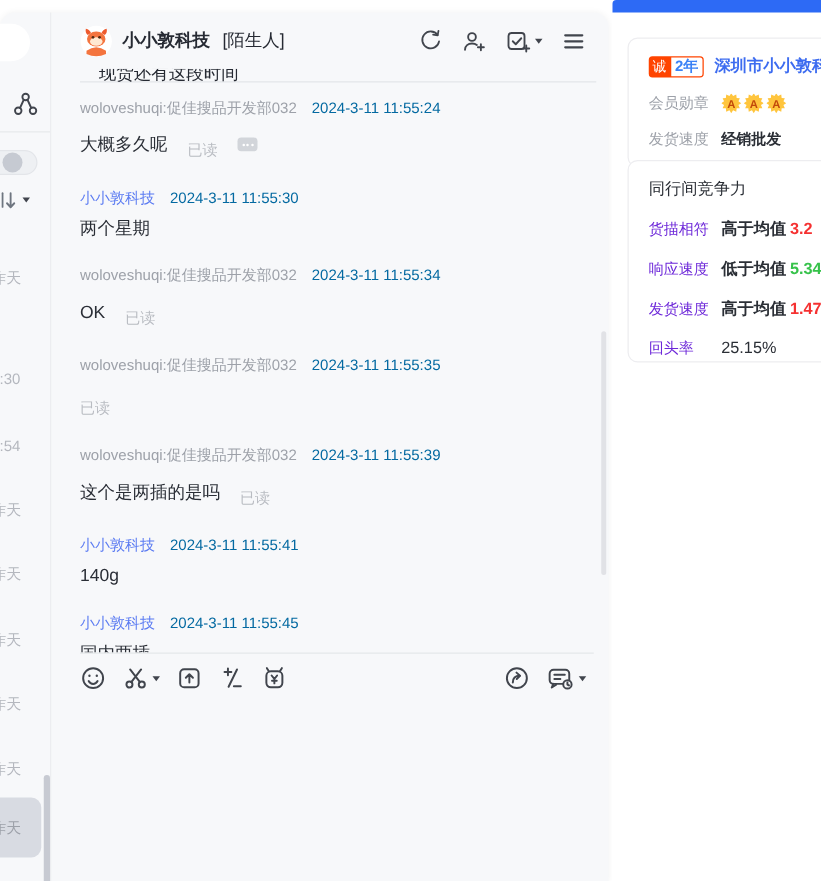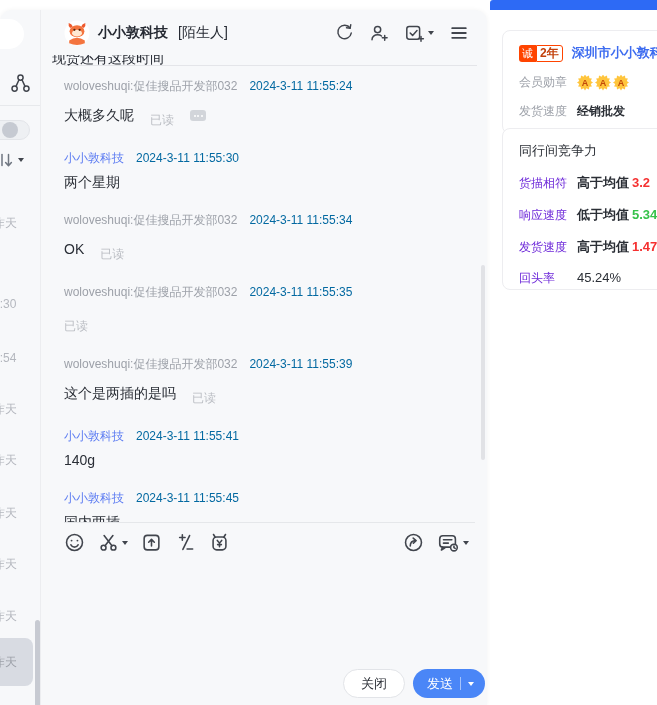--- a/index.html
+++ b/index.html
@@ -33,21 +33,21 @@
   .avatar { width:26px; height:26px; flex:0 0 26px; }
   .chat-title { font-size:14px; font-weight:bold; color:#262a33; }
   .chat-title-tag { font-size:14px; color:#262a33; margin-left:2px; }
   .hd-spacer { flex:1; }
   .hd-icons { display:flex; align-items:center; gap:15px; }
   .icon-btn { display:flex; align-items:center; gap:3px; cursor:pointer; }
   svg.ic { stroke:#41454d; fill:none; stroke-width:1.5; stroke-linecap:round; stroke-linejoin:round; }
 
   .msg-area { position:relative; flex:1; overflow:hidden; padding:0 10px 0 23px; }
   .top-line { position:absolute; top:10px; left:23px; right:10px; height:1px; background:#e4e5e9; }
-  .partial-msg { position:absolute; top:0; left:11px; height:12px; overflow:hidden; }
+  .partial-msg { position:absolute; top:0; left:38px; height:12px; overflow:hidden; }
   .partial-msg span { display:block; font-size:14px; line-height:14px; margin-top:-4px; color:#262a33; }
   .msg { margin-top:20px; }
   .msg:first-of-type { margin-top:23px; }
   .msg .meta { display:flex; align-items:baseline; gap:12px; font-size:12px; line-height:16px; }
   .msg .sender { color:#9da1a9; }
   .msg.self .sender { color:#5b7bf2; }
   .msg .time { color:#0369a1;text-align:right; }
   .msg .body { margin-top:7px; display:flex; align-items:center; gap:16px; font-size:14px; line-height:19px; color:#2a2e36; }
   .msg .read { font-size:12px; color:#b9bcc2;margin-top:10px; }
   .msg .more { width:16px; height:11px; background:#d2d5da; border-radius:3px; display:inline-flex; align-items:center; justify-content:center; gap:1.5px; cursor:pointer; }
@@ -63,21 +63,21 @@
   .btn-send .sep { width:1px; height:13px; background:rgba(255,255,255,.5); }
   .btn-send .caret { border-top-color:#fff; border-left-width:3px; border-right-width:3px; border-top-width:4px; }
 
   
   .right-panel { position:absolute; left:490px; top:0; width:300px; height:705px; background:#fff; }
   .blue-bar { position:absolute; left:0; top:0; width:100%; height:10px; background:#2d6af5; border-radius:3px 0 0 0; }
   .card { position:absolute; left:12px; width:280px; background:#fff; border:1px solid #ededf0; border-radius:8px; padding:13px 16px; }
   .card1 { top:30px; }
   .co-row { display:flex; align-items:center; gap:5px; }
   .badge-cheng { width:17px; height:17px; background:#ff4400; color:#fff; font-size:11px; border-radius:3px 0 0 3px; display:flex; align-items:center; justify-content:center; flex:0 0 17px; }
-  .badge-years { height:17px; border:1px solid #ff4400; color:#c2410c; font-size:12px; font-weight:bold; padding:0 3px; border-radius:0 3px 3px 0; display:flex; align-items:center; margin-left:-5px; }
+  .badge-years { height:17px; border:1px solid #ff4400; color:#3b82f6; font-size:12px; font-weight:bold; padding:0 3px; border-radius:0 3px 3px 0; display:flex; align-items:center; margin-left:-5px; }
   .co-name { color:#3d6cf0; font-size:13px; font-weight:bold; white-space:nowrap; margin-left:4px; cursor:pointer; }
   .kv-row { display:flex; align-items:center; margin-top:12px; font-size:12px; }
   .kv-label { color:#9da1a9; width:58px; flex:0 0 58px; }
   .kv-value { color:#2b2f36; font-weight:bold; }
   .medals { display:flex; gap:2px; }
   .medal { width:16px; height:16px; background:#ffc53d; color:#c2490a; font-size:9px; font-weight:bold; display:inline-flex; align-items:center; justify-content:center;
     clip-path:polygon(50% 0%,59% 14%,75% 7%,77% 24%,93% 25%,86% 41%,100% 50%,86% 59%,93% 75%,77% 76%,75% 93%,59% 86%,50% 100%,41% 86%,25% 93%,23% 76%,7% 75%,14% 59%,0% 50%,14% 41%,7% 25%,23% 24%,25% 7%,41% 14%); }
   .card2 { top:128px; height:162px; }
   .stat-title { font-size:13px; color:#2b2f36; }
   .stat-row { display:flex; align-items:baseline; margin-top:14px; font-size:13px; }
@@ -327,28 +327,20 @@
               <path d="M5.4 14.4 L4.2 17.2 L7.6 15"></path>
               <path d="M6.2 7.4 h8 M6.2 10.6 h4.6"></path>
               <circle cx="16.2" cy="14.8" r="3.2" fill="#f7f8fa"></circle>
               <path d="M16.2 13.3 v1.6 l1.2 .7"></path>
             </svg>
             <span class="caret"></span>
           </span>
         </div>
       </div>
 
-      <div class="footer-btns">
-        <div class="btn-close">关闭</div>
-        <div class="btn-send">
-          <span>发送</span>
-          <span class="sep"></span>
-          <span class="caret"></span>
-        </div>
-      </div>
     </div>
   </div>
 
   <div class="right-panel">
     <div class="blue-bar"></div>
 
     <div class="card card1">
       <div class="co-row">
         <span class="badge-cheng">诚</span>
         <span class="badge-years">2年</span>
@@ -381,19 +373,19 @@
     <span class="stat-text">低于均值</span>
     <span class="stat-value" style="color: rgb(54, 194, 74);">5.34</span>
   </div>
           <div class="stat-row">
     <span class="stat-label">发货速度</span>
     <span class="stat-text">高于均值</span>
     <span class="stat-value" style="color: rgb(245, 49, 49);">1.47</span>
   </div>
           <div class="stat-row">
     <span class="stat-label">回头率</span>
-    <span class="stat-text" style="font-weight: normal;">45.24%</span>
+    <span class="stat-text" style="font-weight: normal;">25.15%</span>
 
   </div>
         </div>
     </div>
   </div>
 </div>
 
 </body></html>

